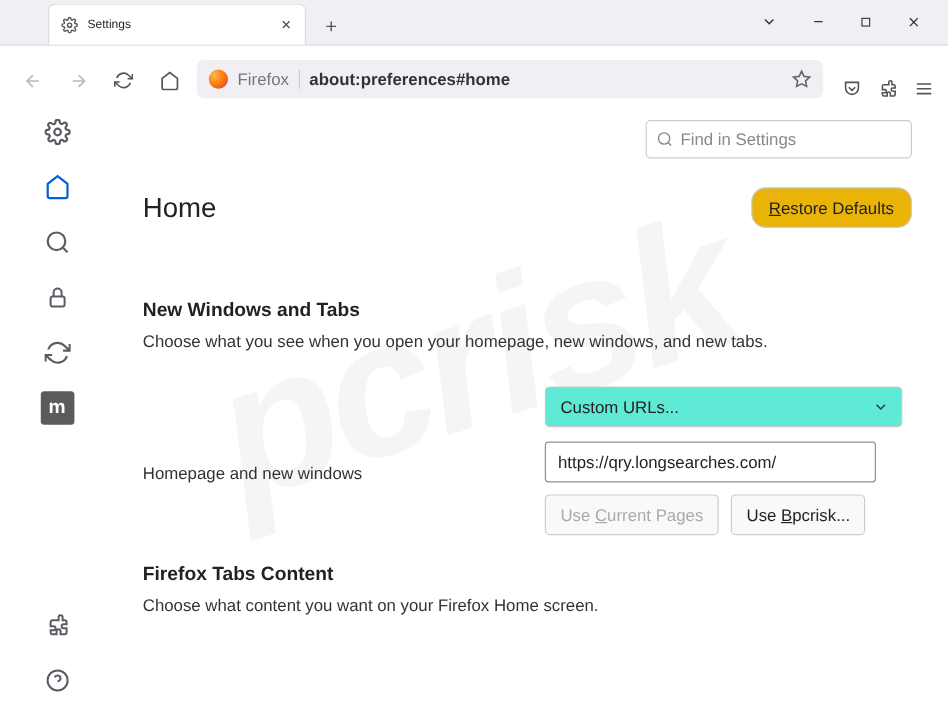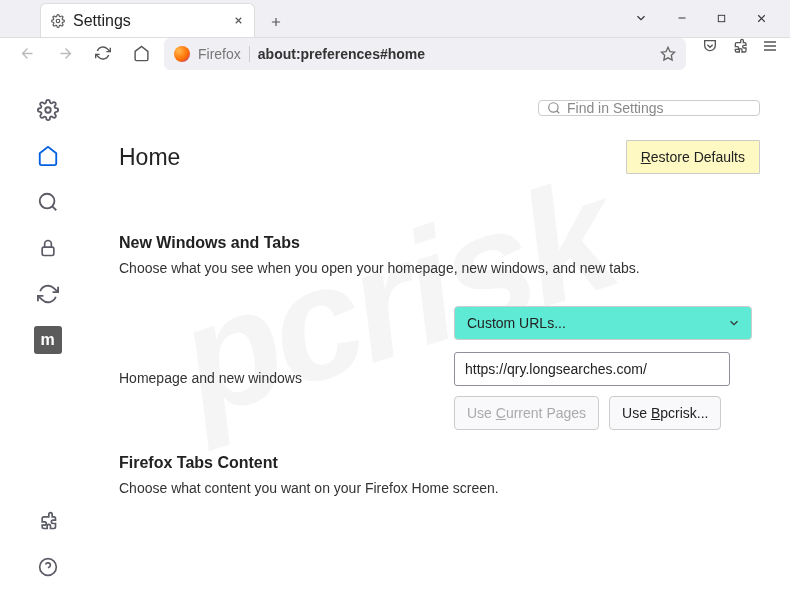--- a/index.html
+++ b/index.html
@@ -14,54 +14,54 @@
   font-weight: 700;
   color: rgba(0,0,0,0.04);
   letter-spacing: -5px;
   pointer-events: none;
   z-index: 0;
   font-style: italic;
 }
 
 
 .tabbar { height: 38px; background: #f0f0f4; display: flex; align-items: flex-end; padding-left: 40px; border-bottom: 1px solid #ddd;}
-.tab { background: #fff; height: 34px; width: 215px; border-radius: 6px 6px 0 0; display: flex; align-items: center; padding: 0 10px; font-size: 16px; color: #222; border: 1px solid #ddd; border-bottom: none;}
+.tab { background: #fff; height: 34px; width: 215px; border-radius: 6px 6px 0 0; display: flex; align-items: center; padding: 0 10px; font-size: 10px; color: #222; border: 1px solid #ddd; border-bottom: none;}
 .tab .gear { margin-right: 8px; }
 .tab .close { margin-left: auto; color: #555; }
 .newtab { width: 30px; height: 30px; display: flex; align-items: center; justify-content: center; margin-left: 6px; color: #555; font-size: 18px;}
 .toprightcontrols { margin-left: auto; display: flex; align-items: center; gap: 28px; padding-right: 22px; height: 38px;}
 .toprightcontrols svg, .toprightcontrols span { color: #333; }
 
 
-.toolbar { height: 44px; display: flex; align-items: flex-start; padding: 0 12px; gap: 8px; }
+.toolbar { height: 44px; display: flex; align-items: flex-end; padding: 0 12px; gap: 8px; }
 .navbtn { width: 30px; height: 30px; display:flex; align-items:center; justify-content:center; color:#666; border-radius:4px;}
 .navbtn.disabled { color: #bbb; }
 .urlbar { flex: 1; height: 32px; background: #f0f0f4; border-radius: 6px; display:flex; align-items:center; padding: 0 10px; gap: 8px; font-size: 13px; color:#555;}
 .urlbar .fxlogo { width:16px; height:16px; border-radius:50%; background: radial-gradient(circle at 30% 30%, #ffb84d, #ff6a00 60%, #9a32cd 100%); flex-shrink:0;}
 .urlbar .fxword { color:#777; font-size:14px; }
 .urlbar .divider { width:1px; height:16px; background:#ccc; }
 .urlbar .url { color:#333; font-size: 14px; font-weight: bold;}
 .urlbar .star { margin-left:auto; color:#666; }
 .righticons { display:flex; gap:14px; padding-left: 8px; align-items:center; color:#555;}
 
 
 .content { display:flex; height: calc(595px - 38px - 44px); position: relative; z-index:1;}
 .sidebar { width: 95px; display:flex; flex-direction:column; align-items:center; padding-top: 14px; gap: 18px;}
 .sideicon { width:28px; height:28px; display:flex; align-items:center; justify-content:center; color:#5b5b66; border-radius:4px;}
 .sideicon.active { color: #0060df; }
 .sideicon.ext { background:#5b5b5b; color:#fff; font-weight:700; border-radius:3px; font-size:16px;}
 .sidebar-bottom { margin-top:auto; margin-bottom: 14px; display:flex; flex-direction:column; gap:18px; align-items:center;}
 
 .main { flex:1; padding: 18px 30px 0 24px; overflow:hidden;}
 .searchwrap { display:flex; justify-content:flex-end; margin-bottom: 24px;}
-.searchbox { width: 222px; height: 16px; border:1px solid #ccc; border-radius:4px; display:flex; align-items:center; padding:0 8px; gap:6px; color:#888; font-size:14px;}
+.searchbox { width: 222px; height: 32px; border:1px solid #ccc; border-radius:4px; display:flex; align-items:center; padding:0 8px; gap:6px; color:#888; font-size:14px;}
 
 .titlerow { display:flex; align-items:center; margin-bottom: 60px;}
 .pagetitle { font-size: 23px; font-weight: 500; color:#222;}
-.restorebtn { margin-left:auto; height:34px; padding: 0 14px; border:1px solid #ccc; background:#fef9c3; border-radius:1px; font-size:14px; color:#222;}
+.restorebtn { margin-left:auto; height:34px; padding: 0 14px; border:1px solid #ccc; background:#eab308; border-radius:12px; font-size:14px; color:#222;}
 .restorebtn .u { text-decoration: underline; }
 
 .sectiontitle { font-size: 16px; font-weight:600; color:#222; margin-bottom: 8px;}
 .sectiondesc { font-size: 14px; color:#333; margin-bottom: 30px;}
 
 .formrow { display:flex; align-items:flex-end; margin-bottom: 10px;}
 .formlabel { font-size: 14px; color:#333; width: 335px;}
 .select { height:34px; border:1px solid #ccc; border-radius:4px; background:#5eead4; display:flex; align-items:center; padding:0 12px; font-size:14px; color:#222; position:relative; width: 298px;}
 .select.solo { margin-left: 335px; margin-bottom: 12px; width: 298px;}
 .select .chev { position:absolute; right:10px; }

